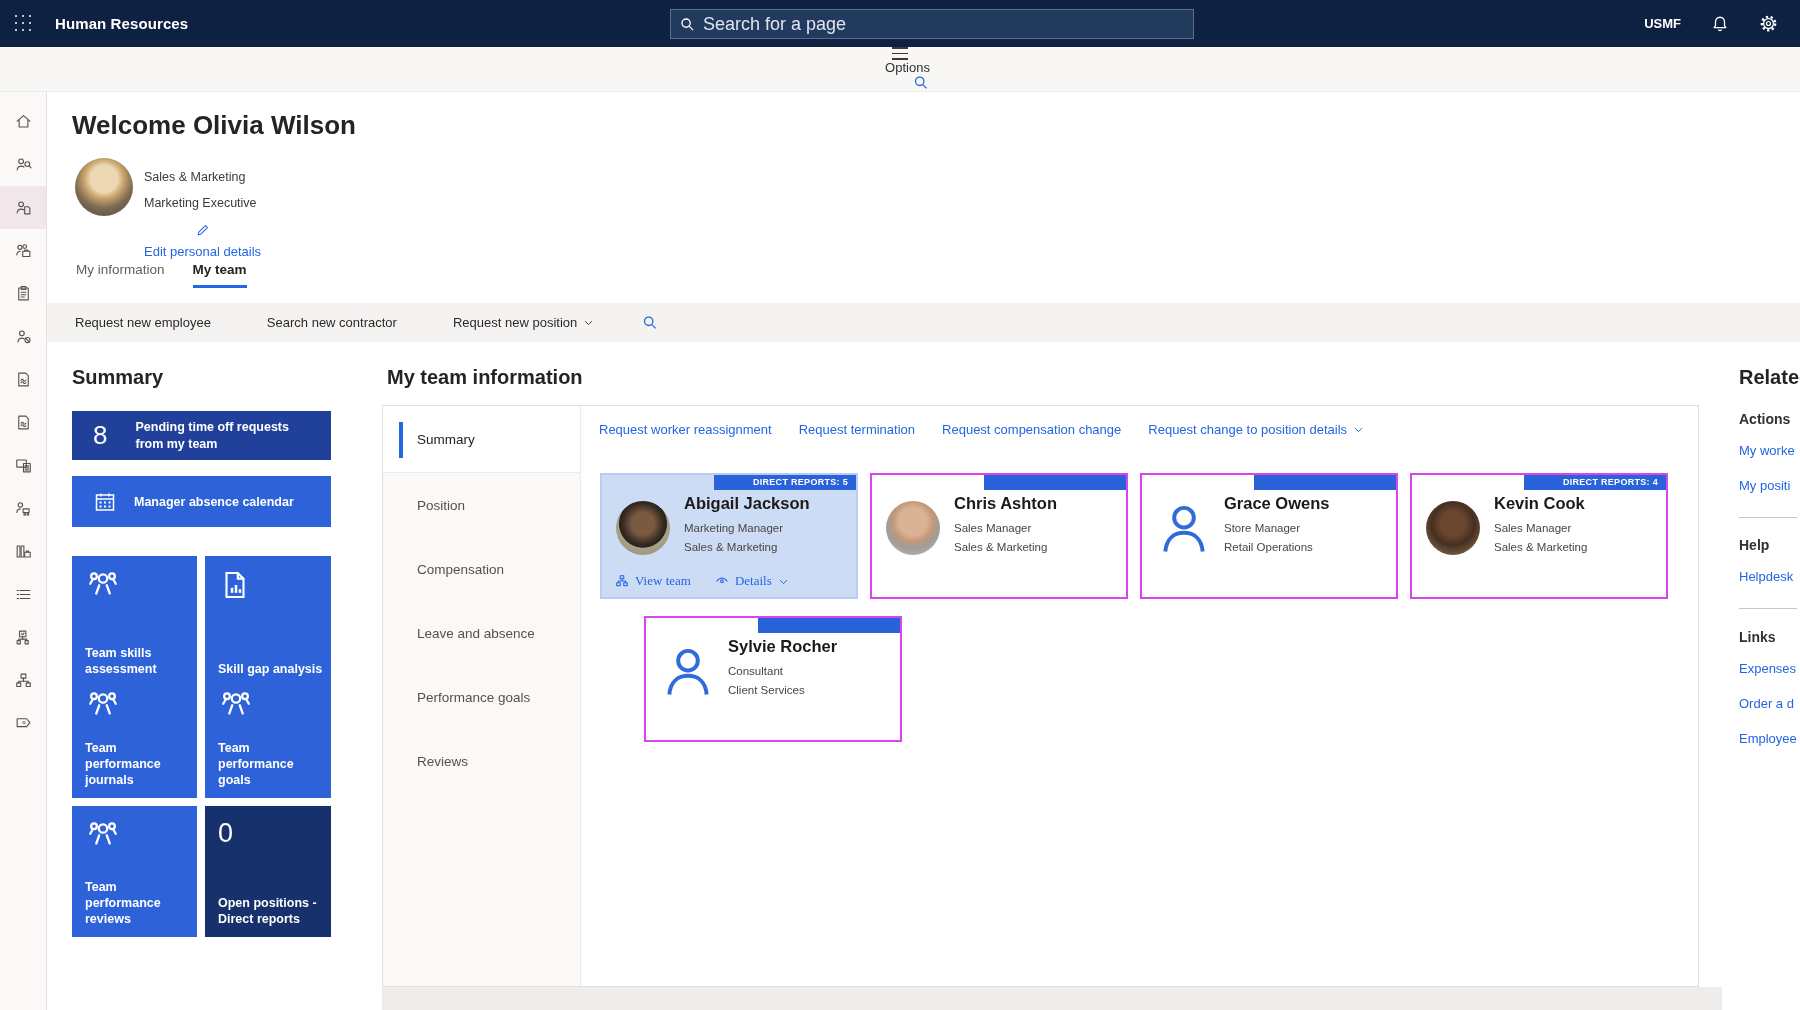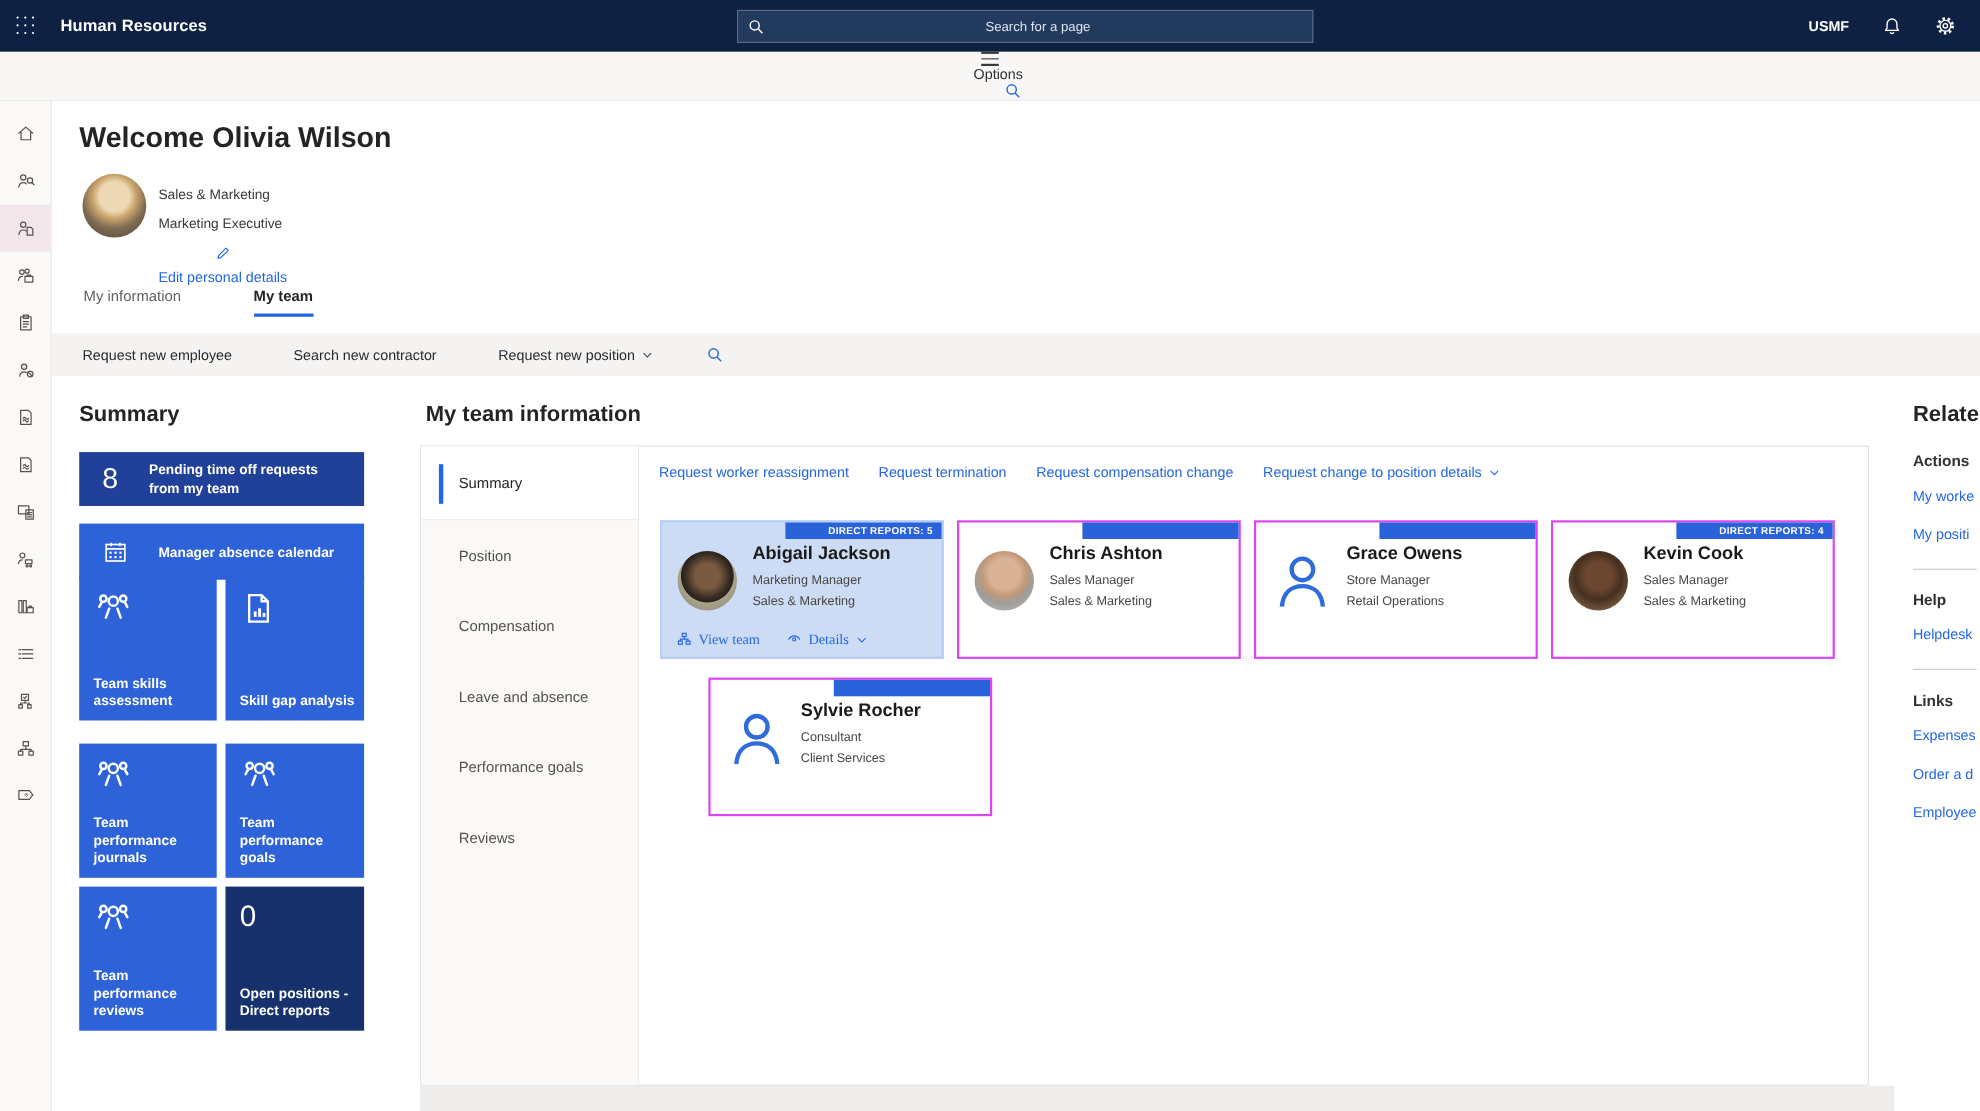--- a/index.html
+++ b/index.html
@@ -7,21 +7,21 @@
     font-family:"Liberation Sans","DejaVu Sans",sans-serif; color:#323130; }
 
   
   .topbar { position:relative; height:47px; background:#0e2142; display:flex; align-items:center; color:#fff; z-index:5; }
   .waffle { width:47px; height:47px; display:flex; align-items:center; justify-content:center; cursor:pointer; }
   .waffle-grid { display:grid; grid-template-columns:repeat(3,4px); grid-template-rows:repeat(3,4px); gap:3px; }
   .waffle-grid i { width:2.6px; height:2.6px; background:#fff; border-radius:50%; }
   .app-title { font-size:15px; font-weight:700; margin-left:8px; letter-spacing:.1px; }
   .tb-search { position:absolute; left:670px; top:9px; width:524px; height:30px; background:#223a5e;
     border:1px solid #5b6d88; display:flex; align-items:center; padding:0 9px; gap:8px; }
-  .tb-search input { flex:1; background:transparent; border:none; outline:none; color:#e8ecf3; font-size:12px; font-family:inherit;text-align:center; }
+  .tb-search input { flex:1; background:transparent; border:none; outline:none; color:#e8ecf3; font-size:18px; font-family:inherit; }
   .tb-search input::placeholder { color:#dfe5ee; opacity:1; }
   .tb-right { margin-left:auto; display:flex; align-items:center; gap:30px; padding-right:22px; }
   .tb-company { font-size:13px; font-weight:700; cursor:pointer; }
   .tb-iconbtn { display:flex; align-items:center; cursor:pointer; }
 
   
   .cmdbar { height:45px; background:#f8f7f6; border-bottom:1px solid #ececea; display:flex; align-items:center;flex-direction:column; }
   .hamburger { width:47px; display:flex; flex-direction:column; align-items:center; gap:4px; cursor:pointer; }
   .hamburger i { width:16px; height:1.6px; background:#3b3a39; }
   .opt-label { font-size:13px; color:#323130; margin-left:15px; cursor:pointer; }
@@ -36,47 +36,47 @@
 
   .content { position:relative; flex:1; background:#fff; overflow:hidden; }
 
   .welcome { position:absolute; left:25px; top:18px; font-size:26px; font-weight:700; color:#252423; }
   .avatar { position:absolute; left:28px; top:66px; width:58px; height:58px; border-radius:50%; }
   .av-olivia { background:radial-gradient(circle at 50% 36%, #ecd8b2 0 29%, #c9a36c 42%, #7d6a52 62%, #4e4337 100%); }
   .hdr-dept  { position:absolute; left:97px; top:78px;  font-size:12.5px; color:#3b3a39; }
   .hdr-title { position:absolute; left:97px; top:104px; font-size:12.5px; color:#3b3a39; }
   .hdr-edit  { position:absolute; left:97px; top:131px; font-size:13px; color:#2266e3; display:flex; align-items:center; gap:7px; cursor:pointer;flex-direction:column; }
 
-  .page-tabs { position:absolute; left:29px; top:170px; display:flex; gap:66px; }
+  .page-tabs { position:absolute; left:29px; top:170px; display:flex; gap:28px; }
   .ptab { font-size:13.5px; color:#605e5c; padding-bottom:8px; cursor:pointer; }
   .ptab.active { color:#252423; font-weight:700; border-bottom:3px solid #2266e3; }
 
   .actionbar { position:absolute; left:0; top:211px; width:1753px; height:39px; background:#f4f3f2;
     display:flex; align-items:center; }
   .act { font-size:13px; color:#2b2a29; cursor:pointer; display:flex; align-items:center; gap:6px; }
   .act-1 { margin-left:28px; } .act-2 { margin-left:56px; } .act-3 { margin-left:56px; }
   .act-search { margin-left:48px; cursor:pointer; display:flex; }
 
   
   .sum-head { position:absolute; left:25px; top:274px; font-size:20px; font-weight:700; color:#252423; }
   .tile { position:absolute; color:#fff; cursor:pointer; }
   .tile-pending { left:25px; top:319px; width:259px; height:49px; background:#21409a; display:flex; align-items:center; }
   .tile-pending .cnt { font-size:26px; font-weight:400; margin-left:21px; }
   .tile-pending .lbl { font-size:12.5px; font-weight:700; margin-left:28px; width:170px; line-height:1.3; }
   .tile-cal { left:25px; top:384px; width:259px; height:51px; background:#2e62d9; display:flex; align-items:center; }
   .tile-cal svg { margin-left:21px; }
-  .tile-cal .lbl { font-size:12.5px; font-weight:700; margin-left:27px; }
+  .tile-cal .lbl { font-size:12.5px; font-weight:700; margin-left:17px; }
   .tile-sq { width:125px; }
   .tile-sq .lbl { position:absolute; left:13px; bottom:10px; right:8px; font-size:12.5px; font-weight:700; line-height:1.28; }
   .tile-sq svg, .tile-sq .cnt { position:absolute; left:13px; top:12px; }
   .tile-sq .cnt { font-size:27px; }
   .blue  { background:#2e62d9; }
   .navy  { background:#16316b; }
   .c1 { left:25px; }  .c2 { left:158px; width:126px; }
-  .r1 { top:432px; height:131px; } .r2 { top:584px; height:122px; } .r3 { top:714px; height:131px; }
+  .r1 { top:464px; height:131px; } .r2 { top:584px; height:122px; } .r3 { top:714px; height:131px; }
 
   
   .team-head { position:absolute; left:340px; top:274px; font-size:20px; font-weight:700; color:#252423; }
   .panel { position:absolute; left:335px; top:313px; width:1317px; height:582px; background:#fff; border:1px solid #e2e0de; }
   .vtabs { position:absolute; left:0; top:0; bottom:0; width:198px; background:#faf9f8; border-right:1px solid #edebe9; }
   .vtab { height:64px; display:flex; align-items:center; padding-left:34px; font-size:13.5px; color:#54524f; cursor:pointer; position:relative; }
   .vtab.sel { height:67px; background:#fff; color:#252423; border-bottom:1px solid #edebe9; }
   .vtab.sel::before { content:""; position:absolute; left:16px; top:16px; width:4px; height:36px; background:#2266e3; }
 
   .req-links { position:absolute; left:216px; top:16px; display:flex; gap:27px; }

